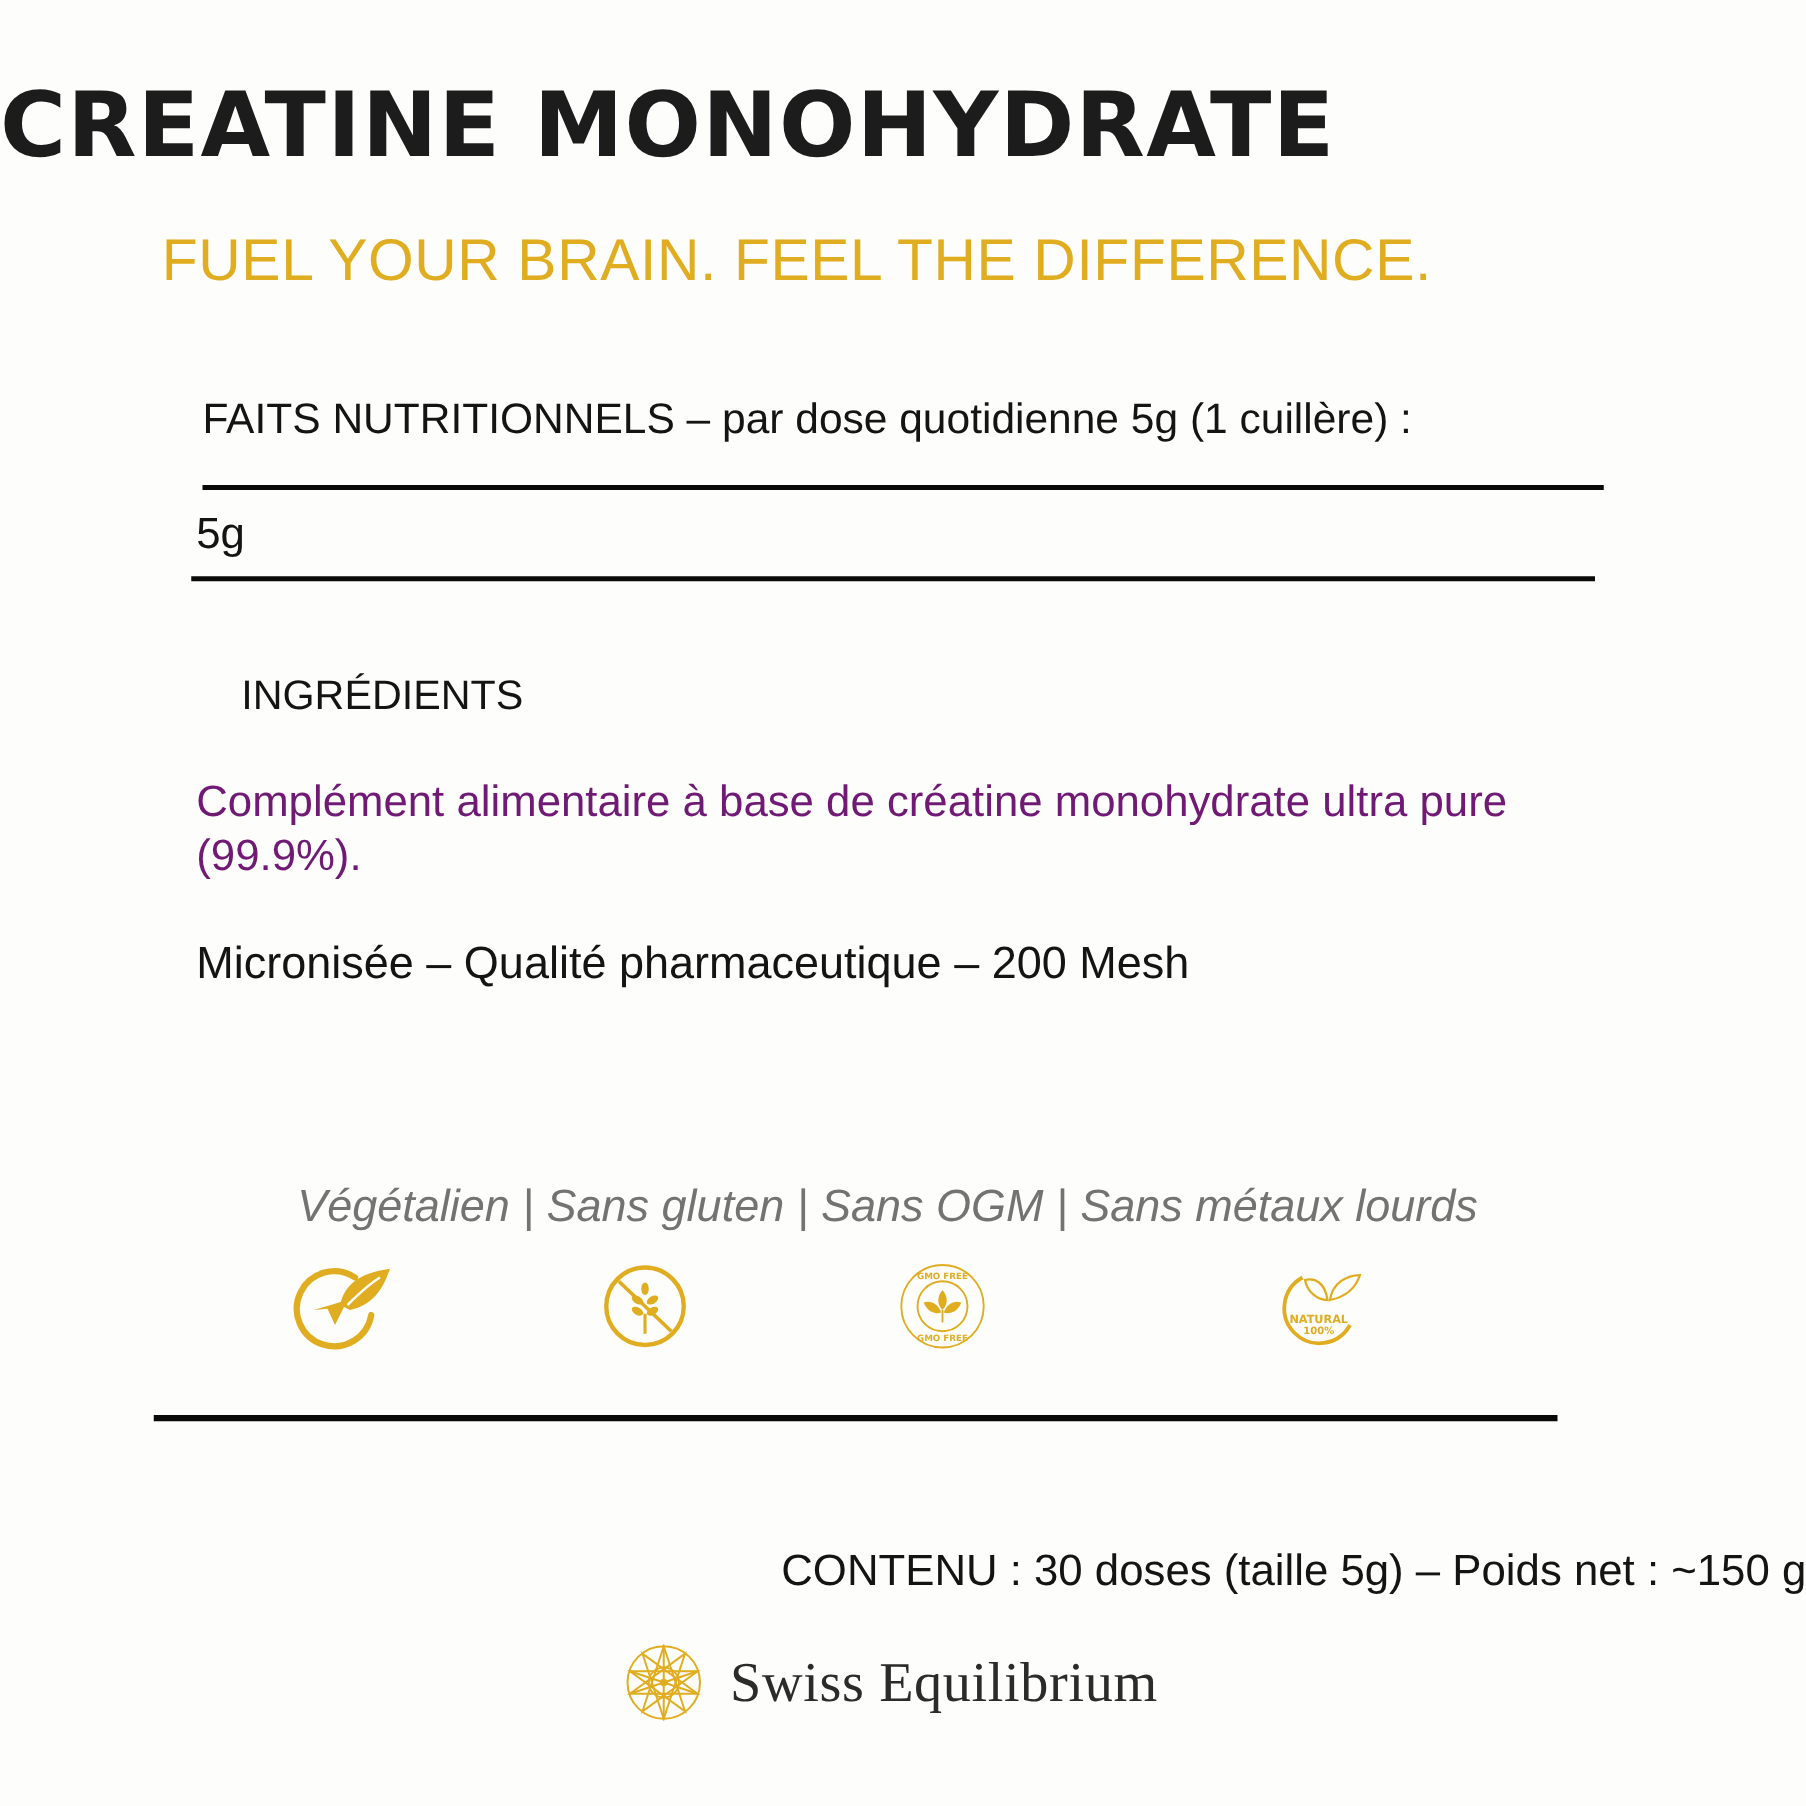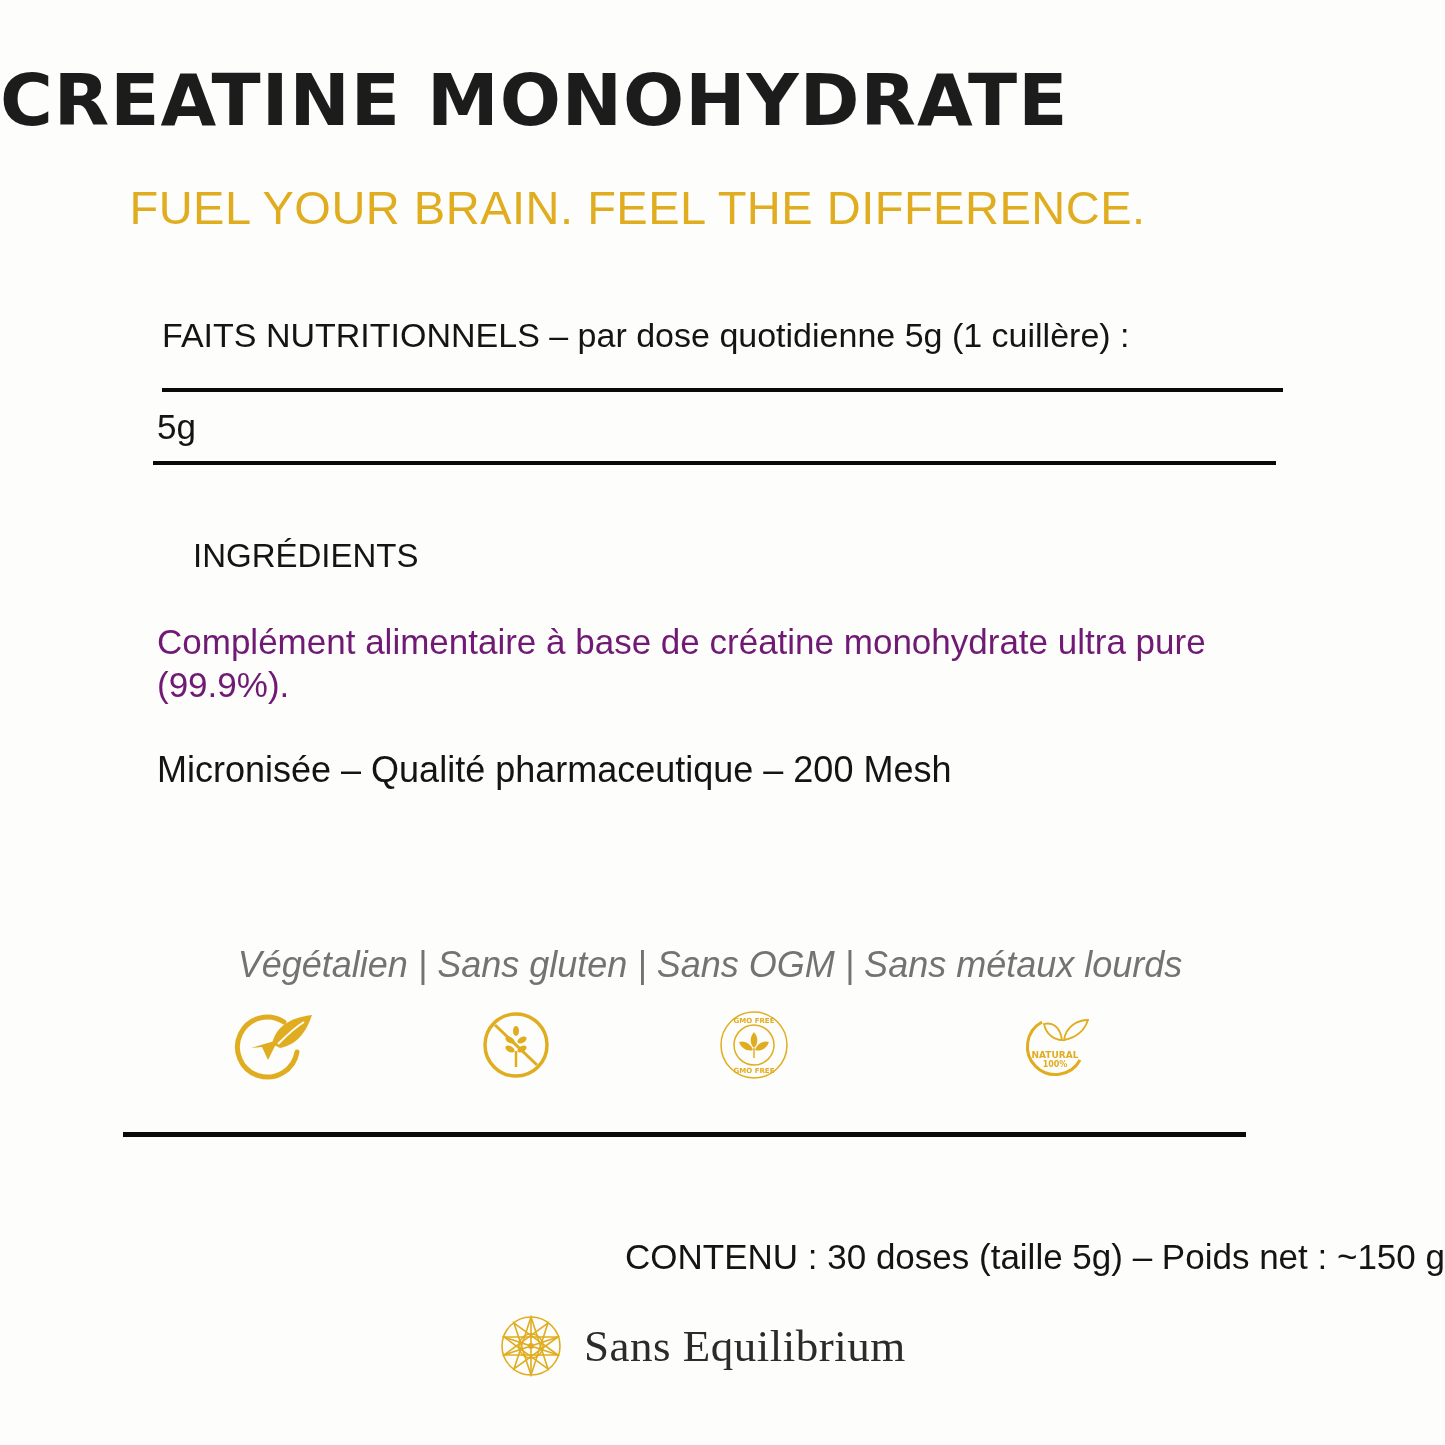--- a/index.html
+++ b/index.html
@@ -172,14 +172,14 @@
       <circle cx="31" cy="31" r="29"></circle>
       <polygon points="31,2 48,54 4,22 58,22 14,54"></polygon>
       <polygon points="31,60 14,8 58,40 4,40 48,8"></polygon>
       <circle cx="31" cy="31" r="12"></circle>
       <line x1="31" y1="2" x2="31" y2="60"></line>
       <line x1="4" y1="22" x2="58" y2="40"></line>
       <line x1="58" y1="22" x2="4" y2="40"></line>
     </g>
     <circle cx="31" cy="31" r="3" fill="#e0ad21"></circle>
   </svg>
-  <span class="brand-name">Sans Equilibrium</span>
+  <span class="brand-name">Swiss Equilibrium</span>
 </div>
 
 </body></html>

